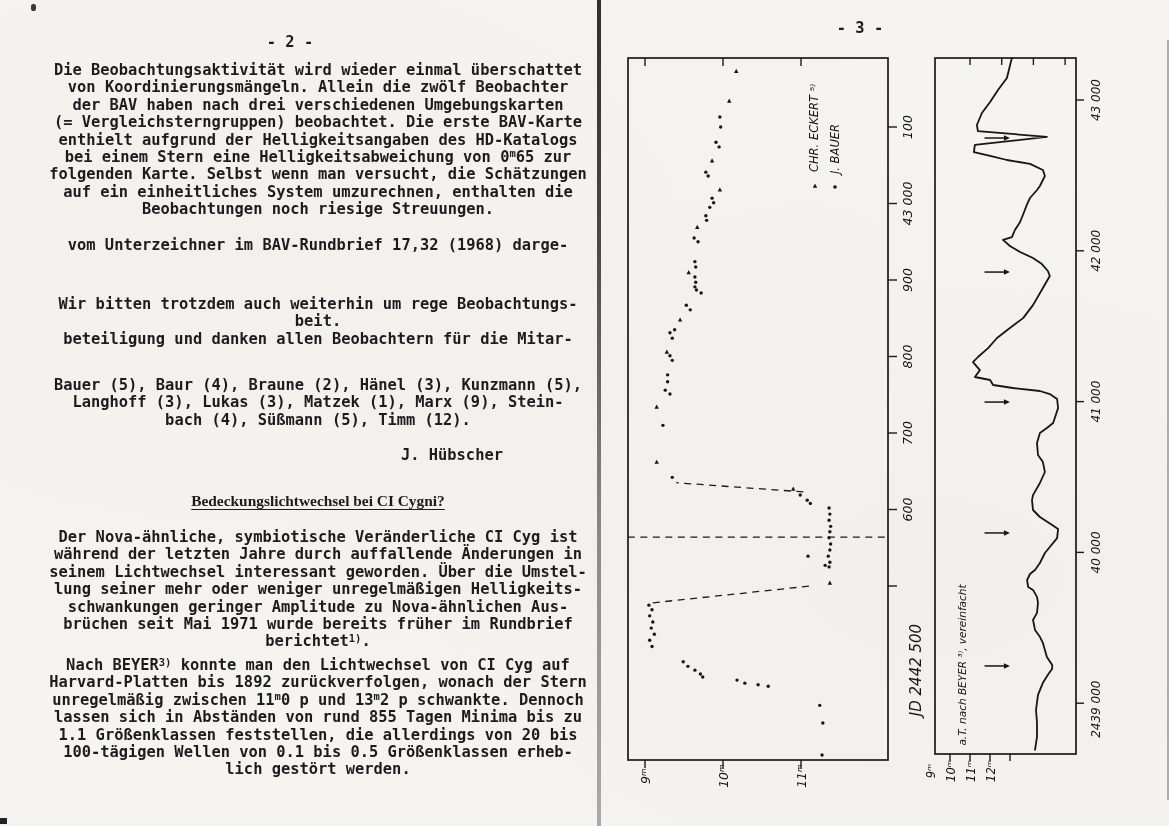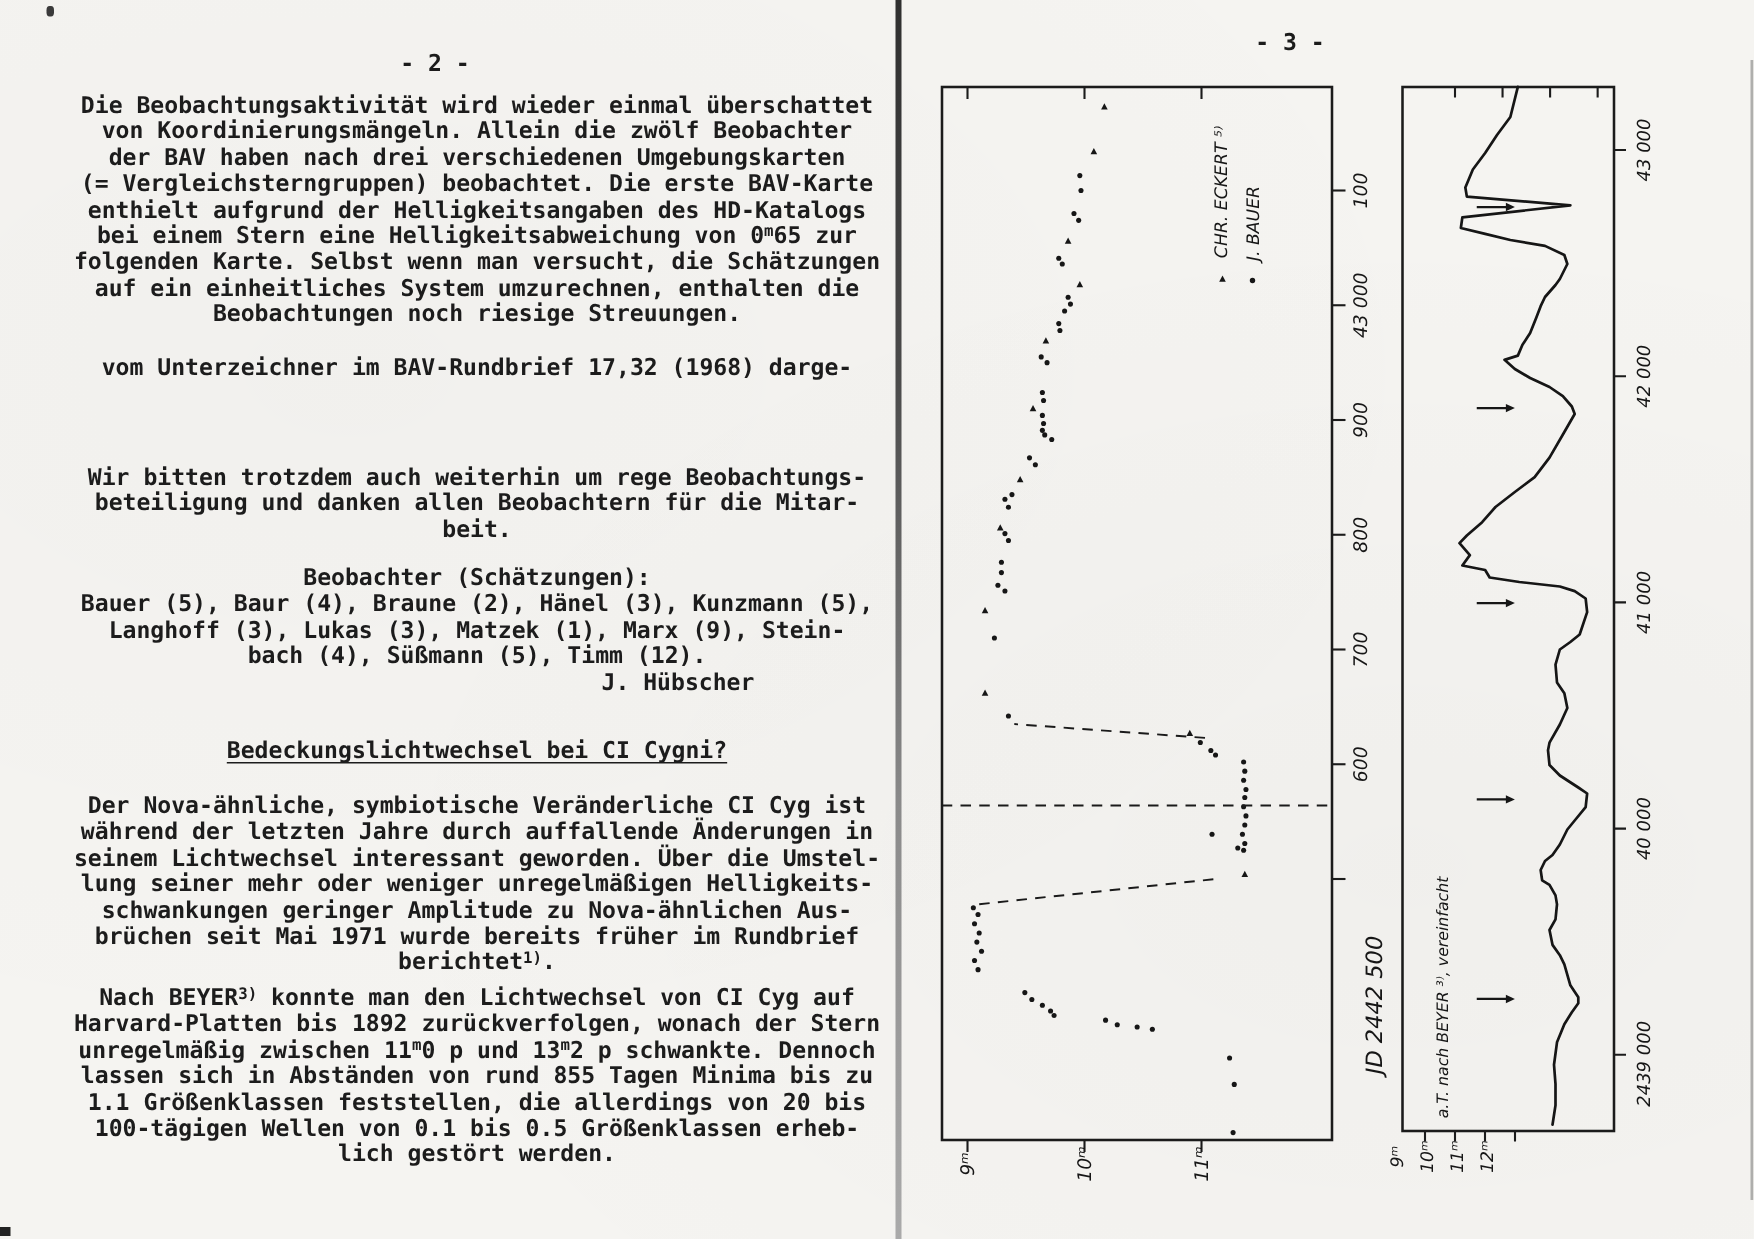--- a/index.html
+++ b/index.html
@@ -8,21 +8,21 @@
     radial-gradient(ellipse at 80% 70%, rgba(0,0,0,0.02), transparent 55%),
     #f5f4f1;}
   .pn{position:absolute;font:700 15.4px/17.4px "DejaVu Sans Mono", monospace;color:#1b1b1b;}
   .pn-left{left:40px;top:34px;width:500px;text-align:center;}
   .pn-right{left:820px;top:20px;width:80px;text-align:center;}
   .para{position:absolute;left:40px;width:556px;font:700 15.4px/17.4px "DejaVu Sans Mono", monospace;color:#1c1c1c;white-space:pre;text-align:center;}
   .para.center{text-align:center;}
   .ln{height:17.4px;}
   .sup{font-size:10.5px;position:relative;top:-4.5px;}
   .ul{}
-  .ulined{text-decoration:underline;text-underline-offset:3px;}
+  .ulined{text-decoration:underline;text-underline-offset:3px;font-family:Liberation Serif, serif;}
   .sig{position:absolute;left:363px;top:447px;font:700 15.4px/17.4px "DejaVu Sans Mono", monospace;color:#1c1c1c;margin-left:38px;}
   svg#charts{position:absolute;left:0;top:0;}
   .frame{fill:none;stroke:#1b1b1b;stroke-width:1.7;}
   .tick{stroke:#1b1b1b;stroke-width:1.4;}
   .pt{fill:#161616;stroke:none;}
   .dash{stroke:#1a1a1a;stroke-width:1.3;stroke-dasharray:7 5.5;}
   .curve{fill:none;stroke:#161616;stroke-width:1.8;stroke-linejoin:round;stroke-linecap:round;}
   .arrowline{stroke:#161616;stroke-width:1.5;}
   text.hand{font-family:"DejaVu Sans", sans-serif;font-style:italic;fill:#161616;}
   .spine{position:absolute;left:597px;top:0;width:4px;height:826px;
@@ -34,22 +34,22 @@
 </head>
 <body>
 
 <div class="scan">
 
   <div class="pn pn-left">- 2 -</div>
   <div class="pn pn-right">- 3 -</div>
 
   <div class="para" style="top:62px"><div class="ln">Die Beobachtungsaktivität wird wieder einmal überschattet</div><div class="ln">von Koordinierungsmängeln. Allein die zwölf Beobachter</div><div class="ln">der BAV haben nach drei verschiedenen Umgebungskarten</div><div class="ln">(= Vergleichsterngruppen) beobachtet. Die erste BAV-Karte</div><div class="ln">enthielt aufgrund der Helligkeitsangaben des HD-Katalogs</div><div class="ln">bei einem Stern eine Helligkeitsabweichung von 0<span class="sup">m</span>65 zur</div><div class="ln">folgenden Karte. Selbst wenn man versucht, die Schätzungen</div><div class="ln">auf ein einheitliches System umzurechnen, enthalten die</div><div class="ln">Beobachtungen noch riesige Streuungen.</div></div>
   <div class="para" style="top:237px"><div class="ln">vom Unterzeichner im BAV-Rundbrief <span class="ul">17</span>,32 (1968) darge-</div></div>
-  <div class="para" style="top:310px"><div class="ln">Wir bitten trotzdem auch weiterhin um rege Beobachtungs-</div><div class="ln">beteiligung und danken allen Beobachtern für die Mitar-</div><div class="ln">beit.</div></div>
-  <div class="para" style="top:377px"><div class="ln">Beobachter (Schätzungen):</div><div class="ln">Bauer (5), Baur (4), Braune (2), Hänel (3), Kunzmann (5),</div><div class="ln">Langhoff (3), Lukas (3), Matzek (1), Marx (9), Stein-</div><div class="ln">bach (4), Süßmann (5), Timm (12).</div></div>
+  <div class="para" style="top:296px"><div class="ln">Wir bitten trotzdem auch weiterhin um rege Beobachtungs-</div><div class="ln">beit.</div><div class="ln">beteiligung und danken allen Beobachtern für die Mitar-</div></div>
+  <div class="para" style="top:377px"><div class="ln">Bauer (5), Baur (4), Braune (2), Hänel (3), Kunzmann (5),</div><div class="ln">Langhoff (3), Lukas (3), Matzek (1), Marx (9), Stein-</div><div class="ln">bach (4), Süßmann (5), Timm (12).</div></div>
   <div class="sig">J. Hübscher</div>
 
   <div class="para center" style="top:492px"><span class="ulined">Bedeckungslichtwechsel bei CI Cygni?</span></div>
 
   <div class="para" style="top:529px"><div class="ln">Der Nova-ähnliche, symbiotische Veränderliche CI Cyg ist</div><div class="ln">während der letzten Jahre durch auffallende Änderungen in</div><div class="ln">seinem Lichtwechsel interessant geworden. Über die Umstel-</div><div class="ln">lung seiner mehr oder weniger unregelmäßigen Helligkeits-</div><div class="ln">schwankungen geringer Amplitude zu Nova-ähnlichen Aus-</div><div class="ln">brüchen seit Mai 1971 wurde bereits früher im Rundbrief</div><div class="ln">berichtet<span class="sup">1)</span>.</div></div>
   <div class="para" style="top:657px"><div class="ln">Nach BEYER<span class="sup">3)</span> konnte man den Lichtwechsel von CI Cyg auf</div><div class="ln">Harvard-Platten bis 1892 zurückverfolgen, wonach der Stern</div><div class="ln">unregelmäßig zwischen 11<span class="sup">m</span>0 p und 13<span class="sup">m</span>2 p schwankte. Dennoch</div><div class="ln">lassen sich in Abständen von rund 855 Tagen Minima bis zu</div><div class="ln">1.1 Größenklassen feststellen, die allerdings von 20 bis</div><div class="ln">100-tägigen Wellen von 0.1 bis 0.5 Größenklassen erheb-</div><div class="ln">lich gestört werden.</div></div>
 
   <svg id="charts" width="1169" height="826" viewBox="0 0 1169 826">
       <rect x="628" y="58" width="260" height="702" class="frame"></rect>
       <line x1="888" y1="127" x2="897" y2="127" class="tick"></line>

